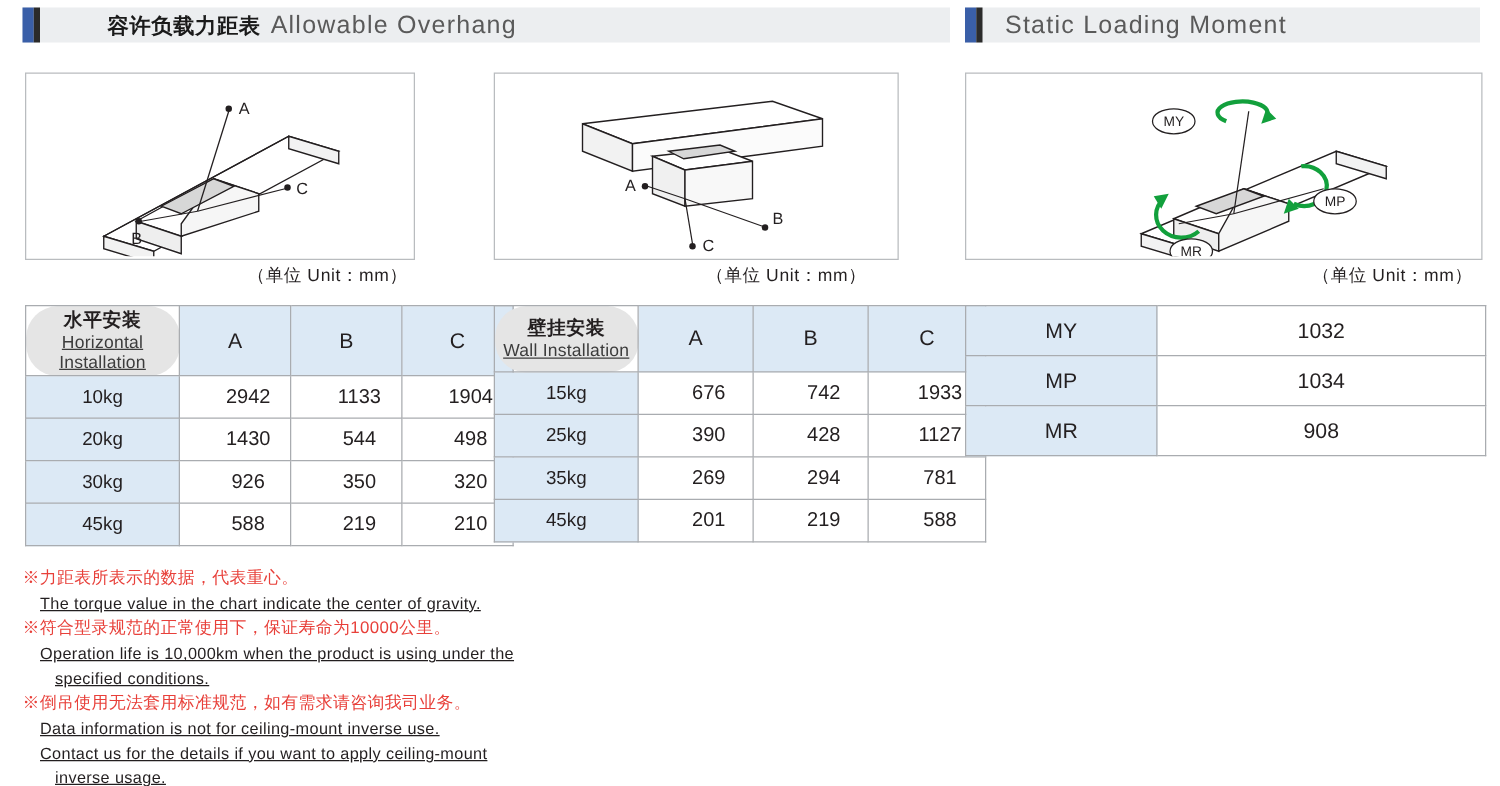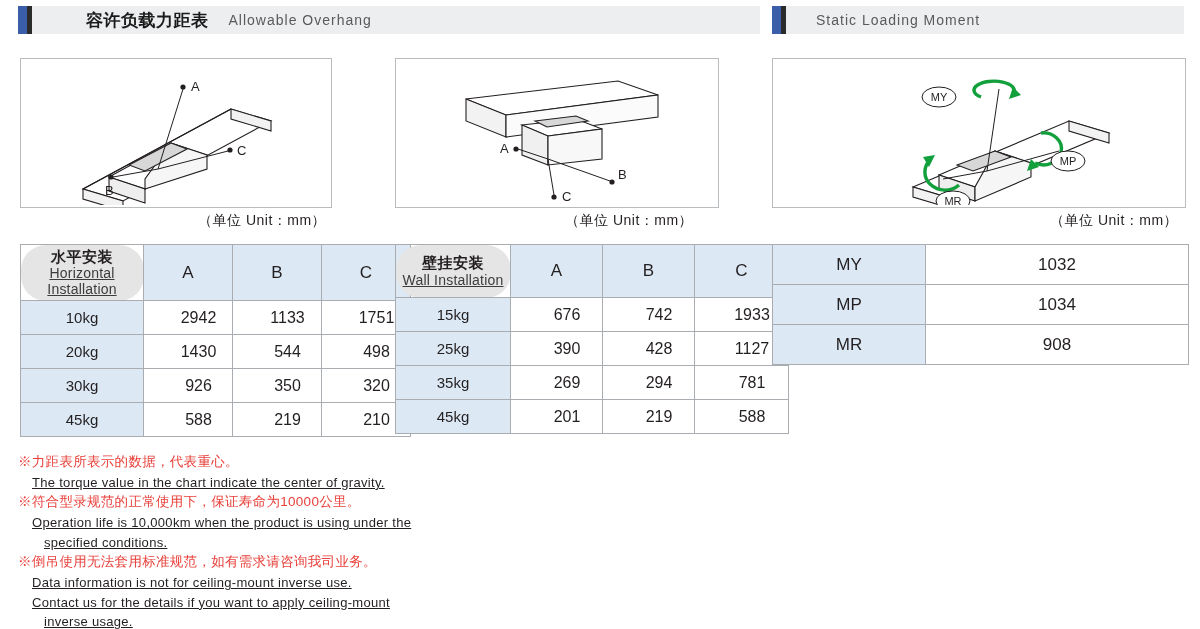--- a/index.html
+++ b/index.html
@@ -38,23 +38,23 @@
     margin-right: 10px;
   }
   .hdr .cn {
     font-size: 17px;
     font-weight: bold;
     letter-spacing: 0.5px;
     color: #1a1a1a;
     margin-left: 44px;
   }
   .hdr .en {
-    font-size: 14px;
+    font-size: 20px;
     color: #5a5a5a;
-    margin-left: 20px;
+    margin-left: 8px;
     letter-spacing: 1px;
   }
 
   #hdr-left  { left: 18px;  top: 6px;  width: 742px; }
   #hdr-right { left: 772px; top: 6px;  width: 412px; }
 
   
   .figbox {
     position: absolute;
     border: 1px solid #b9bcbf;
@@ -286,21 +286,21 @@
         <span class="en2">Horizontal Installation</span>
       </td>
       <td class="colhdr c1">A</td>
       <td class="colhdr c2">B</td>
       <td class="colhdr c3">C</td>
     </tr>
     <tr>
       <td class="rowlabel c0">10kg</td>
       <td class="val c1">2942</td>
       <td class="val c2">1133</td>
-      <td class="val c3">1751</td>
+      <td class="val c3">1904</td>
     </tr>
     <tr>
       <td class="rowlabel c0">20kg</td>
       <td class="val c1">1430</td>
       <td class="val c2">544</td>
       <td class="val c3">498</td>
     </tr>
     <tr>
       <td class="rowlabel c0">30kg</td>
       <td class="val c1">926</td>

